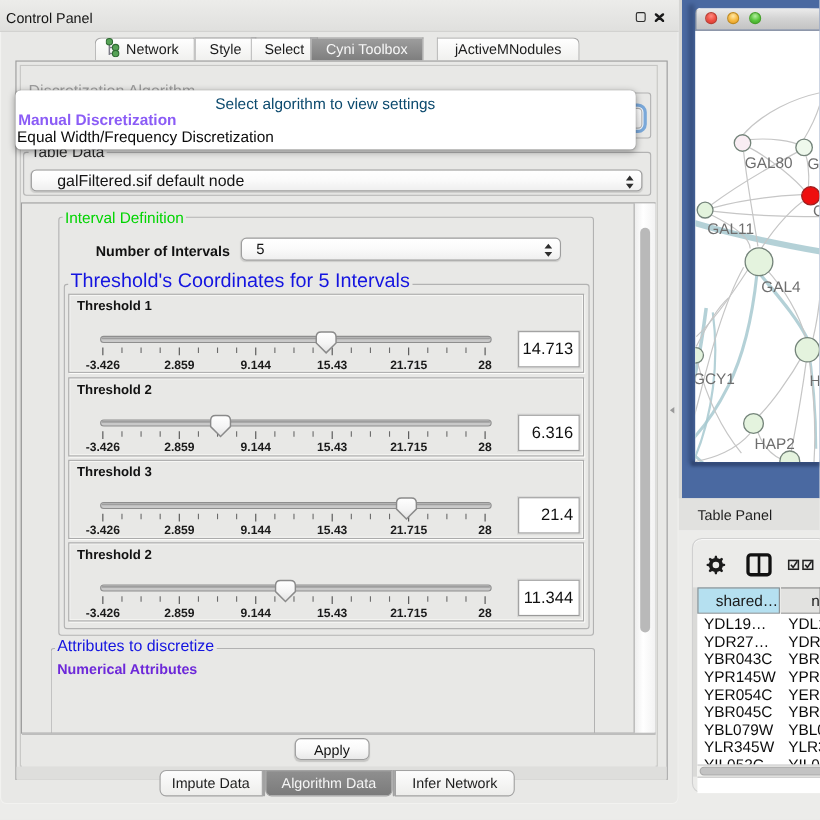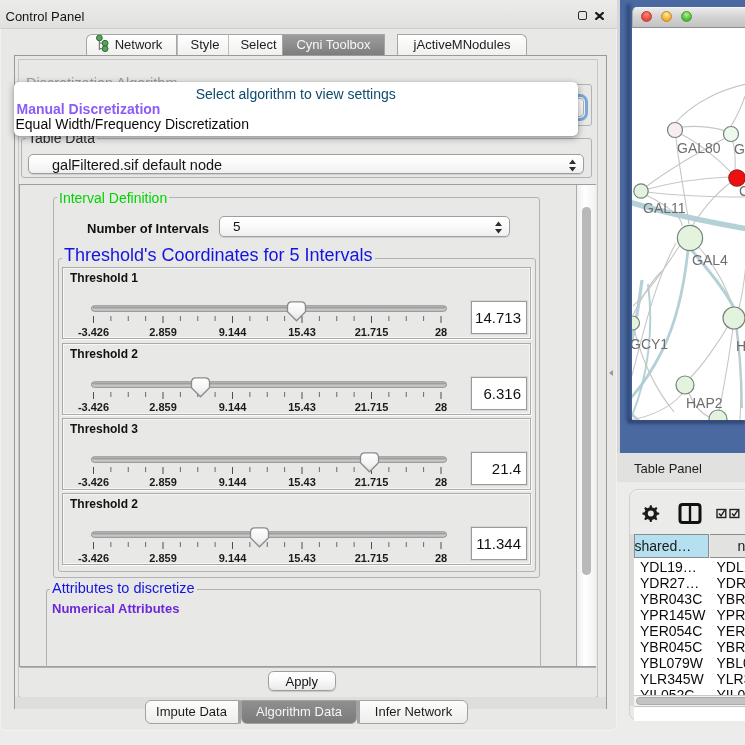--- a/index.html
+++ b/index.html
@@ -113,21 +113,21 @@
  <line x1="52" y1="4" x2="52" y2="21" stroke="#111" stroke-width="2.4"></line>
  <g stroke="#222" stroke-width="1.4" fill="none">
   <rect x="79" y="8.5" width="8.8" height="8"></rect>
   <rect x="92" y="8.5" width="8.8" height="8"></rect>
   <path d="M81 12.5 l2 2.3 L86.8 9.2"></path>
   <path d="M94 12.5 l2 2.3 L99.8 9.2"></path>
  </g>
 </svg>
 
 <div class="abs" style="left:629.5px;top:534px;width:4px;height:172px;background:#dadad8"></div>
-<div class="abs" style="left:633.5px;top:534px;width:75px;height:24px;background:#b5e0f0;border:1px solid #8c8c8c;font-size:14px;color:#1a1a1a;text-align:left;line-height:22px">shared…</div>
+<div class="abs" style="left:633.5px;top:534px;width:75px;height:24px;background:#b5e0f0;border:1px solid #8c8c8c;font-size:14px;color:#1a1a1a;text-align:right;line-height:22px">shared…</div>
 <div class="abs" style="left:709.5px;top:534px;width:36px;height:24px;background:#e2e2e0;border:1px solid #8c8c8c;border-left:none;font-size:14px;color:#1a1a1a;overflow:hidden">
       <span style="position:absolute;left:28px;top:3px">name</span>
     </div>
 
 <div class="abs" style="left:633.5px;top:558px;width:112px;height:163px;background:#ffffff;overflow:hidden">
 <div class="row" style="position:absolute;left:0;top:1px">
         <span style="position:absolute;left:6.5px">YDL19…</span>
         <span style="position:absolute;left:83px">YDL1</span>
       </div>
 <div class="row" style="position:absolute;left:0;top:17px">

